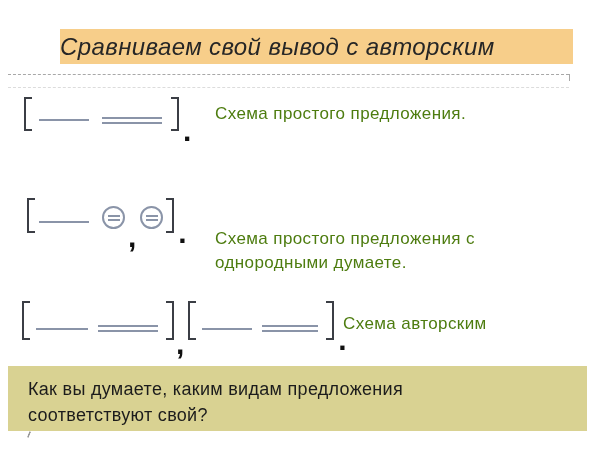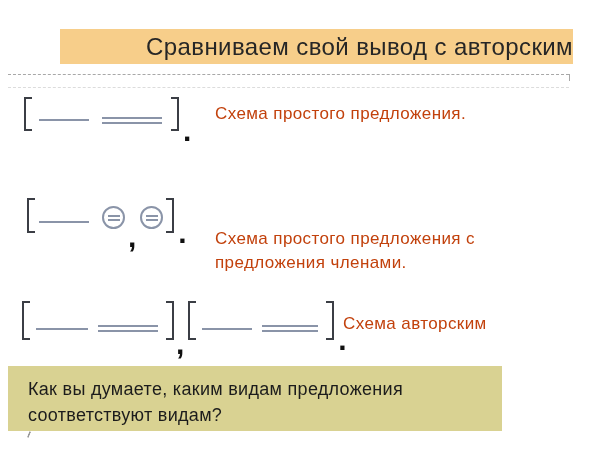--- a/index.html
+++ b/index.html
@@ -1,21 +1,21 @@
 <!DOCTYPE html>
 <html style="--title-bar-bg: #F7CE8A; --question-box-bg: #D9D292; --schema-line: #8A94A8; --bracket: #3B3E45; --text: #1F1F1F; --divider: #A8A8A8;"><head>
 <meta charset="utf-8">
 <style>
   html,body{margin:0;padding:0;background:#fff;}
   body{width:600px;height:451px;position:relative;overflow:hidden;
        font-family:"Liberation Sans","DejaVu Sans",sans-serif;color:var(--text,#1f1f1f);}
   .slide{position:absolute;inset:0;background:#ffffff;}
 
   .title-bar{position:absolute;left:60px;top:29px;width:513px;height:35px;
-    background:var(--title-bar-bg,#F7CE8A);display:flex;align-items:center;justify-content:flex-end;}
+    background:var(--title-bar-bg,#F7CE8A);display:flex;align-items:center;justify-content:flex-start;font-style:italic;}
   .title-bar span{font-size:24px;letter-spacing:0.4px;color:#262626;white-space:nowrap;}
 
   .dashed-line{position:absolute;left:8px;top:74px;width:561px;height:0;
     border-top:1px dashed var(--divider,#a8a8a8);}
   .dash-tick{position:absolute;left:569px;top:74px;width:0;height:7px;
     border-left:1px solid var(--divider,#a8a8a8);}
   .dashed-line.faint{top:87px;border-top:1px dashed #dcdcdc;}
 
   .schema-row{position:absolute;display:flex;align-items:flex-end;}
   .row1{left:24px;top:97px;}
@@ -51,26 +51,26 @@
   .row3 .predicate-line{width:60px;margin:0 0 8px 10px;}
   .row3 .predicate-line.second{width:56px;}
   .row3 .bracket.right{margin-left:8px;}
   .row3 .bracket.left.second{margin-left:4px;}
 
   .punct{font-weight:bold;color:#101010;font-size:30px;line-height:10px;flex:0 0 auto;}
   .period{margin-left:4px;transform:translateY(5px);}
   .comma{margin-left:3px;transform:translateY(9px);}
   .row3 .comma{margin-left:2px;}
 
-  .caption{position:absolute;font-size:17px;line-height:24px;letter-spacing:0.4px;color:#c2410c;}
+  .caption{position:absolute;font-size:17px;line-height:24px;letter-spacing:0.4px;color:#4d7c0f;}
   .cap1{left:215px;top:102px;}
   .cap2{left:215px;top:199px;margin-top:28px;}
   .cap3{left:343px;top:312px;}
 
-  .question-box{position:absolute;left:8px;top:366px;width:494px;height:65px;
+  .question-box{position:absolute;left:8px;top:366px;width:579px;height:65px;
     background:var(--question-box-bg,#d9d292);box-sizing:border-box;padding:10px 10px 0 20px;}
   .question-box div{font-size:18px;line-height:26px;letter-spacing:0.3px;color:#1c1c1c;}
 
   .stray-mark{position:absolute;left:28px;top:431px;width:0;height:7px;
     border-left:2px solid #9a9a9a;transform:rotate(22deg);border-radius:1px;}
 </style>
 </head>
 <body>
 
 <div class="slide">
@@ -102,39 +102,39 @@
     </span>
     <span class="punct comma">,</span>
     <span class="homog-circle second">
       <span class="inner-eq"></span>
     </span>
     <span class="bracket right"></span>
     <span class="punct period">.</span>
   </div>
   <div class="caption cap2">
     <div>Схема простого предложения с</div>
-    <div>предложения членами.</div>
+    <div>однородными думаете.</div>
   </div>
 
   <div class="schema-row row3">
     <span class="bracket left"></span>
     <span class="subject-line"></span>
     <span class="predicate-line"></span>
     <span class="bracket right"></span>
     <span class="punct comma">,</span>
     <span class="bracket left second"></span>
     <span class="subject-line second"></span>
     <span class="predicate-line second"></span>
     <span class="bracket right"></span>
     <span class="punct period">.</span>
   </div>
   <div class="caption cap3">
     <div>Схема авторским</div>
   </div>
 
   <div class="question-box">
     <div>Как вы думаете, каким видам предложения</div>
-    <div>соответствуют видам?</div>
+    <div>соответствуют свой?</div>
   </div>
 
   <div class="stray-mark"></div>
 
 </div>
 
 </body></html>

